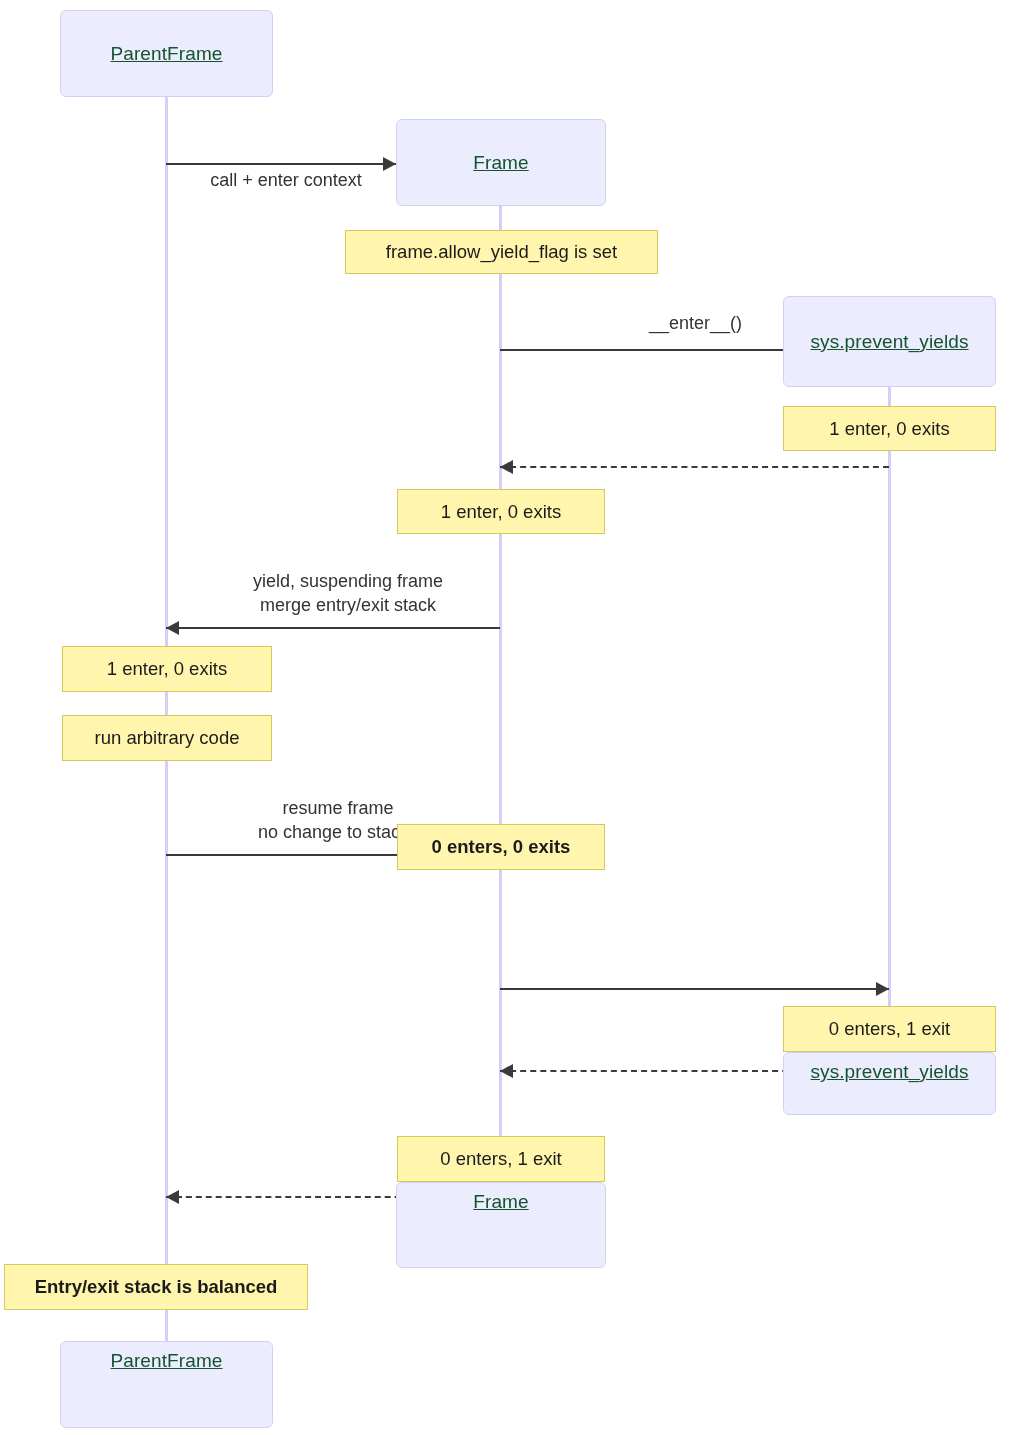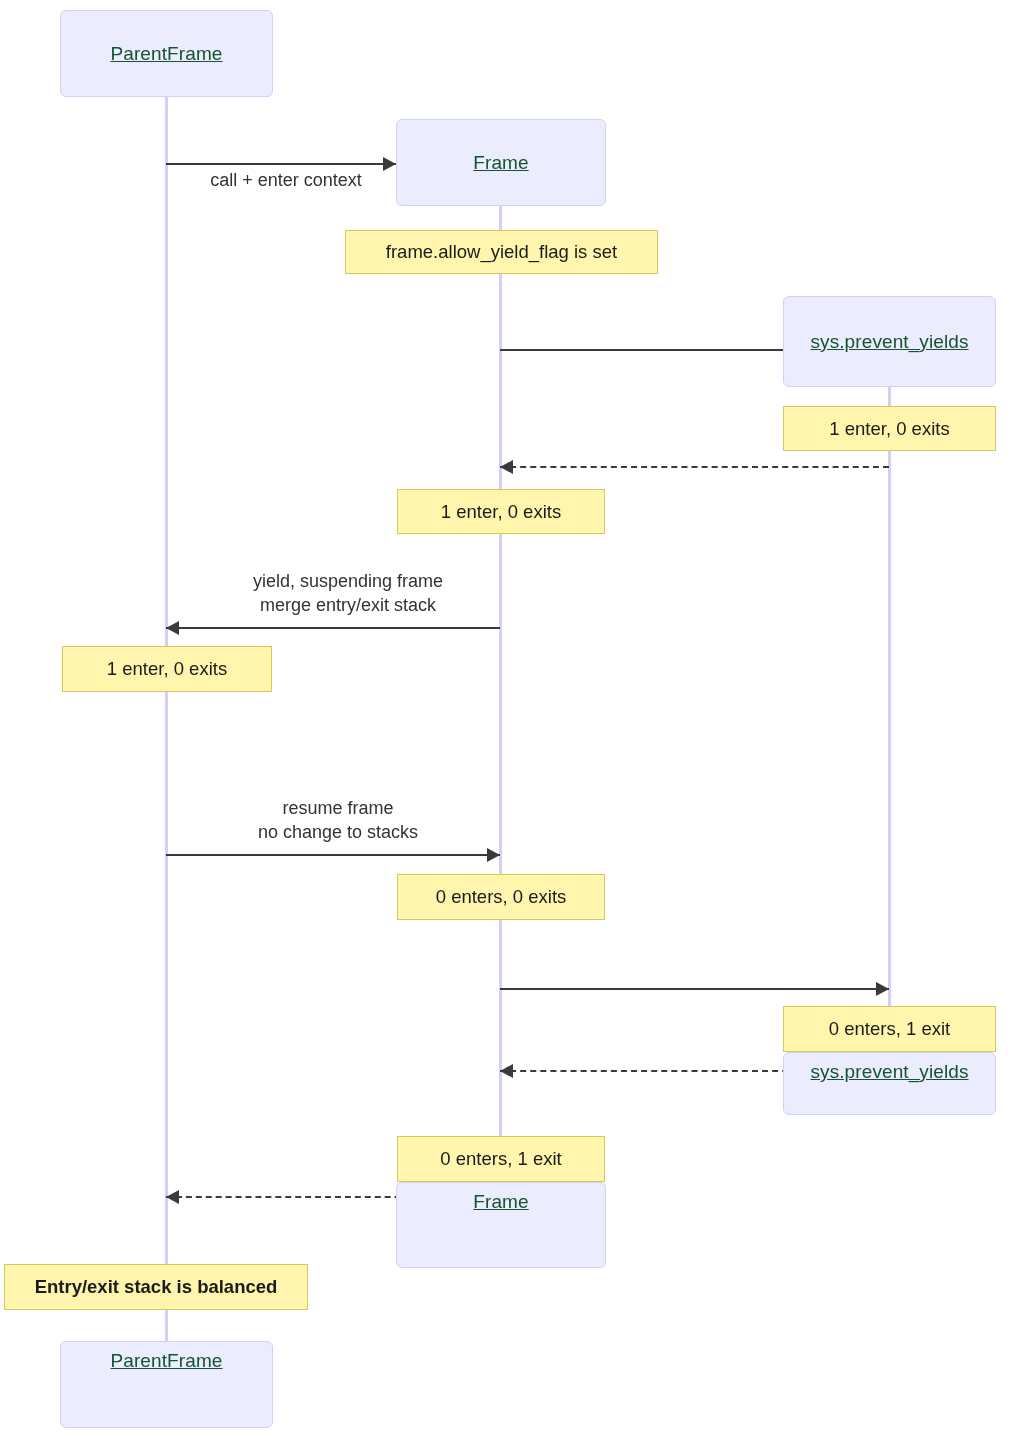--- a/index.html
+++ b/index.html
@@ -91,20 +91,21 @@
 
 <div id="diagram-root">
     <div class="lifeline" style="left: 165px; top: 97px; height: 1244px;"></div>
     <div class="lifeline" style="left: 499px; top: 206px; height: 976px;"></div>
     <div class="lifeline" style="left: 888px; top: 387px; height: 665px;"></div>
     <div class="msg" style="left: 166px; top: 163px; width: 230px;"></div>
     <div class="arrowhead right" style="top: 157px; left: 383px;"></div>
     <div class="msg-label" style="left: 176px; top: 128px; width: 220px; margin-top: 40px;">call + enter context</div>
     <div class="msg" style="left: 500px; top: 349px; width: 389px;"></div>
     <div class="arrowhead right" style="top: 343px; left: 876px;"></div>
+    <div class="msg-label" style="left: 506px; top: 311px; width: 379px;">__enter__()</div>
     <div class="msg dashed" style="left: 500px; top: 466px; width: 389px;"></div>
     <div class="arrowhead left" style="top: 460px; left: 500px;"></div>
     <div class="msg" style="left: 166px; top: 627px; width: 334px;"></div>
     <div class="arrowhead left" style="top: 621px; left: 166px;"></div>
     <div class="msg-label" style="left: 186px; top: 569px; width: 324px;">yield, suspending frame
 merge entry/exit stack</div>
     <div class="msg" style="left: 166px; top: 854px; width: 334px;"></div>
     <div class="arrowhead right" style="top: 848px; left: 487px;"></div>
     <div class="msg-label" style="left: 176px; top: 796px; width: 324px; text-align: center;">resume frame
 no change to stacks</div>
@@ -117,17 +118,18 @@
     <div class="actor-box" style="left: 60px; top: 10px; width: 213px; height: 87px;">ParentFrame</div>
     <div class="actor-box" style="left: 396px; top: 119px; width: 210px; height: 87px;">Frame</div>
     <div class="actor-box" style="left: 783px; top: 296px; width: 213px; height: 91px;">sys.prevent_yields</div>
     <div class="actor-box label-top" style="left: 783px; top: 1052px; width: 213px; height: 63px;">sys.prevent_yields</div>
     <div class="actor-box label-top" style="left: 396px; top: 1182px; width: 210px; height: 86px;">Frame</div>
     <div class="actor-box label-top" style="left: 60px; top: 1341px; width: 213px; height: 87px;">ParentFrame</div>
     <div class="note-box" style="left: 345px; top: 230px; width: 313px; height: 44px;">frame.allow_yield_flag is set</div>
     <div class="note-box" style="left: 783px; top: 406px; width: 213px; height: 45px;">1 enter, 0 exits</div>
     <div class="note-box" style="left: 397px; top: 489px; width: 208px; height: 45px;">1 enter, 0 exits</div>
     <div class="note-box" style="left: 62px; top: 646px; width: 210px; height: 46px;">1 enter, 0 exits</div>
-    <div class="note-box" style="left: 397px; top: 874px; width: 208px; height: 46px;">0 enters, 0 exits</div>
+    <div class="note-box" style="left: 62px; top: 715px; width: 210px; height: 46px;">run arbitrary code</div>
+    <div class="note-box" style="left: 397px; top: 824px; width: 208px; height: 46px; font-weight: bold;">0 enters, 0 exits</div>
     <div class="note-box" style="left: 783px; top: 1006px; width: 213px; height: 46px;">0 enters, 1 exit</div>
     <div class="note-box" style="left: 397px; top: 1136px; width: 208px; height: 46px;">0 enters, 1 exit</div>
     <div class="note-box" style="left: 4px; top: 1264px; width: 304px; height: 46px; font-weight: bold;">Entry/exit stack is balanced</div>
   </div>
 
 </body></html>

